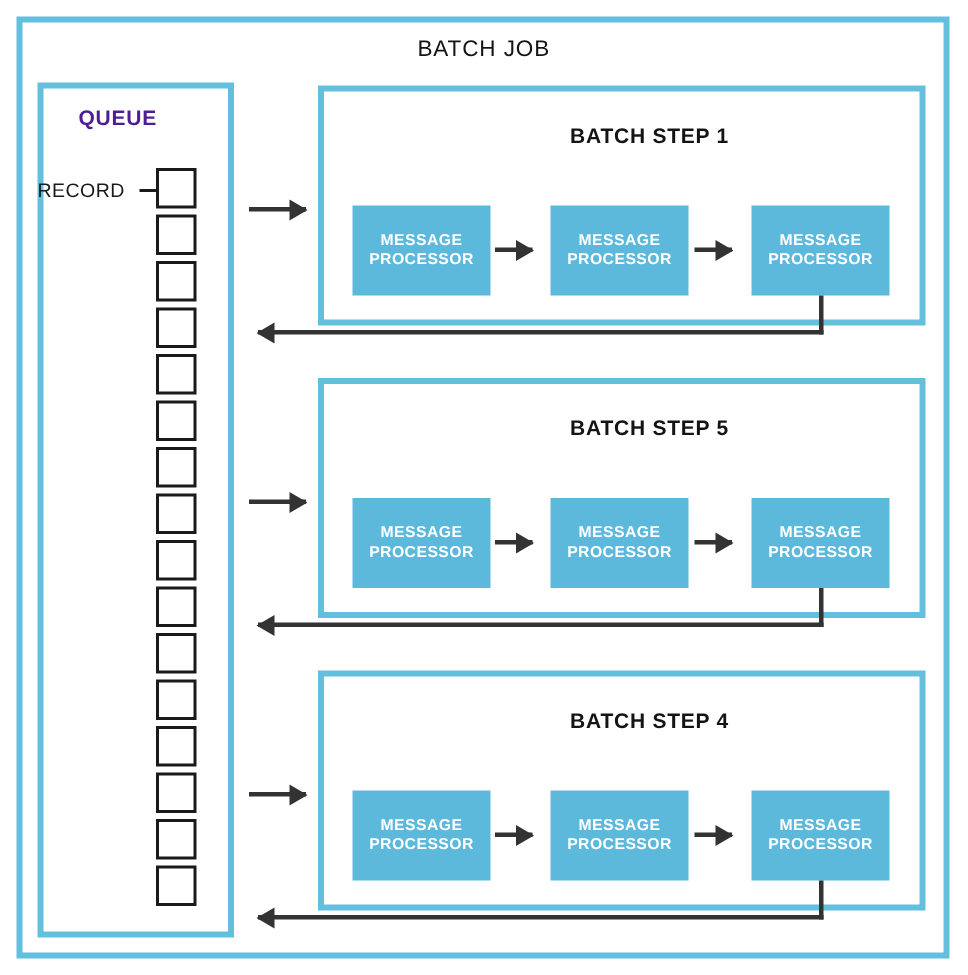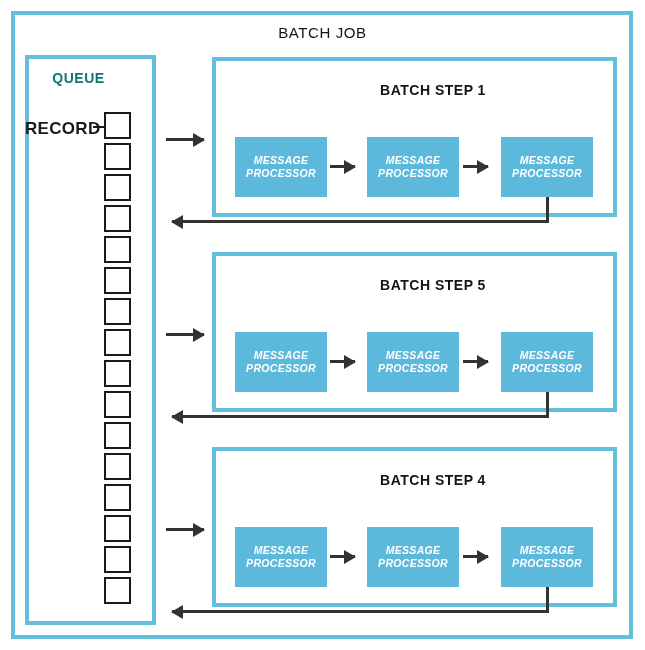--- a/index.html
+++ b/index.html
@@ -59,21 +59,21 @@
 
   .queue-title {
     position: absolute;
     left: 25px;
     top: 70px;
     width: 107px;
     text-align: center;
     font-size: 14px;
     font-weight: bold;
     letter-spacing: 0.5px;
-    color: #0f766e;
+    color: #4c1d95;
   }
 
   .record-stack {
     position: absolute;
     left: 104px;
     top: 112px;
     width: 30px;
   }
 
   .record-cell {
@@ -82,22 +82,22 @@
     border: 2.5px solid #1a1a1a;
     box-sizing: border-box;
     background: #ffffff;
     margin-bottom: 4px;
   }
 
   .record-label {
     position: absolute;
     left: 25px;
     top: 119px;
-    font-size: 17px;
-    font-weight: bold;
+    font-size: 13px;
+    font-weight: normal;
     letter-spacing: 0.3px;
     color: #1a1a1a;
     white-space: nowrap;
   }
   .record-leader {
     position: absolute;
     left: 93px;
     top: 125.5px;
     width: 12px;
     height: 2px;
@@ -141,21 +141,20 @@
     color: #ffffff;
     display: flex;
     flex-direction: column;
     align-items: center;
     justify-content: center;
     font-size: 10.5px;
     font-weight: bold;
     letter-spacing: 0.3px;
     line-height: 1.28;
     text-align: center;
-    font-style: italic;
   }
   .mp span { display: block; white-space: nowrap; }
 
   .mp-c1 { left: 235px; }
   .mp-c2 { left: 367px; }
   .mp-c3 { left: 501px; }
 
   .mp-r1 { top: 137px; }
   .mp-r2 { top: 332px; }
   .mp-r3 { top: 527px; }

